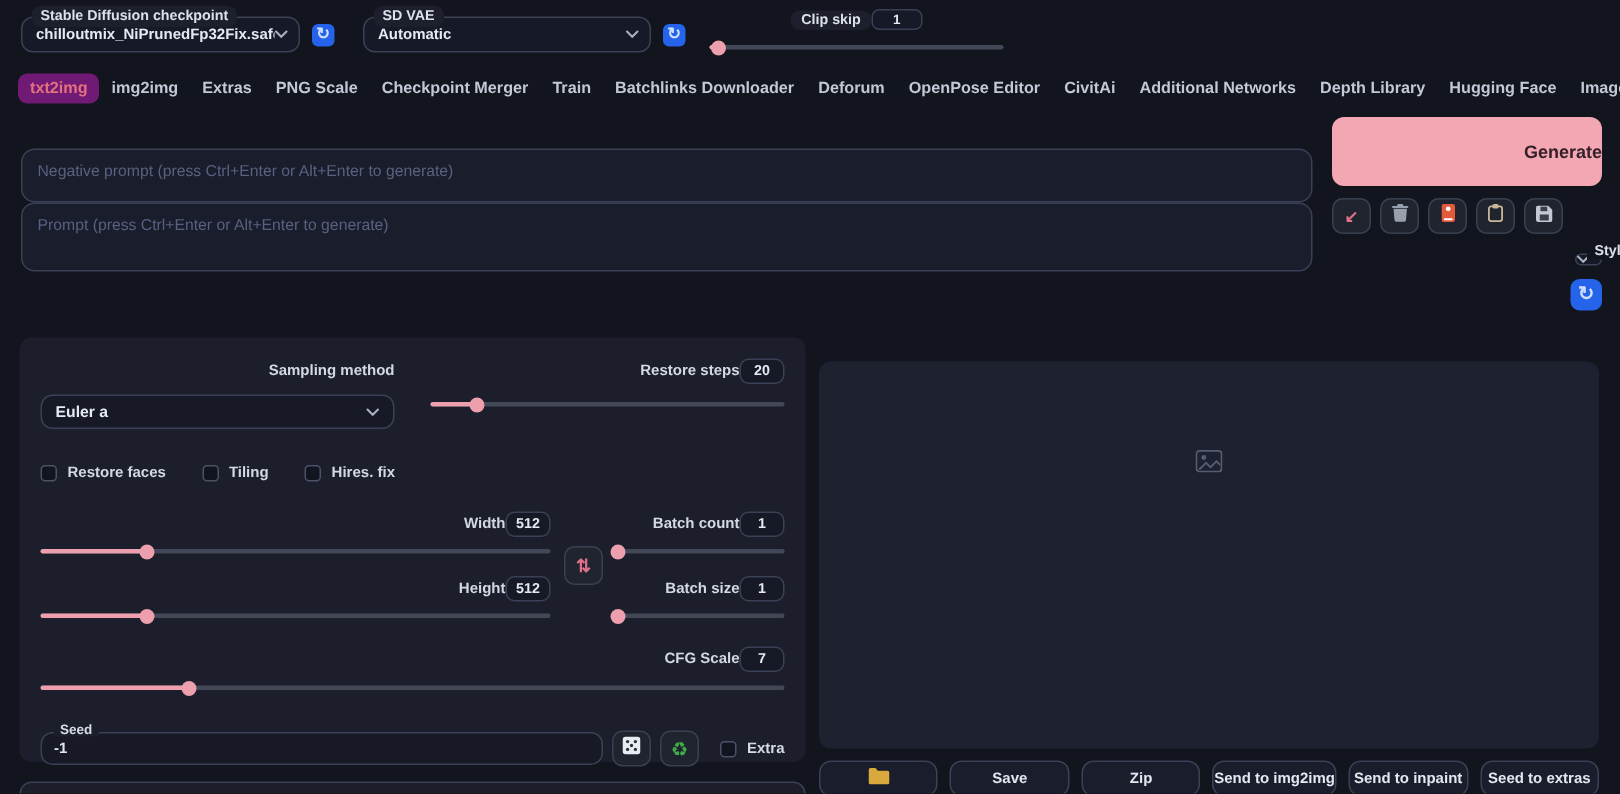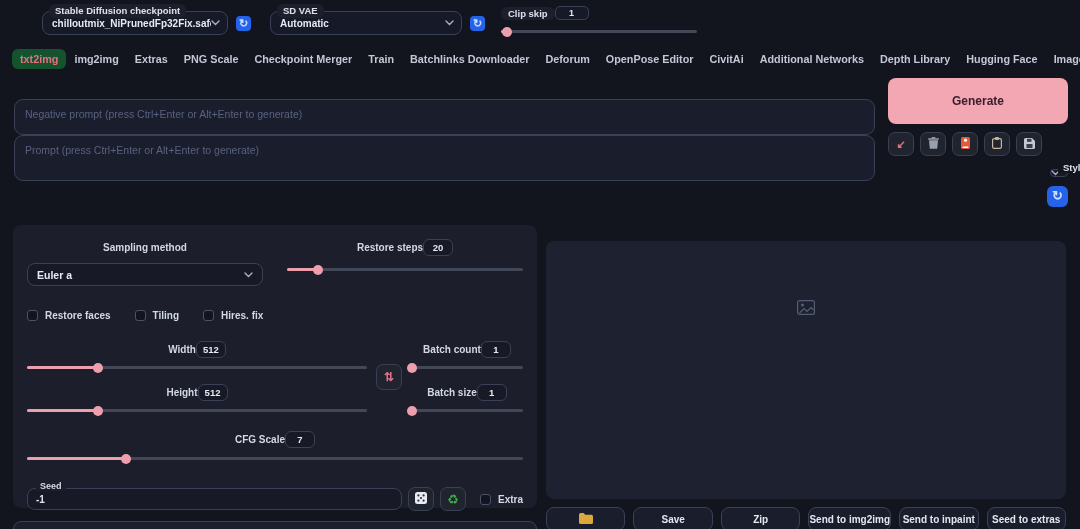--- a/index.html
+++ b/index.html
@@ -7,53 +7,53 @@
   body {
     background:#12141e;
     font-family:"Liberation Sans", sans-serif;
     color:#cdd3e0;
   }
   .app { position:relative; width:1080px; height:529px; }
 
   
   .topbar { display:flex; align-items:flex-start; padding:3px 0 0 14px; height:44px; }
   .qs-box { position:relative; margin-top:8px; height:24px; background:#161927;
-            border:1px solid #3a4055; border-radius:8px; display:flex; align-items:center; cursor:pointer;margin-left:28px; }
+            border:1px solid #3a4055; border-radius:8px; display:flex; align-items:center; cursor:pointer; }
   .qs-chip { position:absolute; top:-8px; left:6px; font-size:9.5px; font-weight:600; color:#dde1ea;
              background:#1d202c; border-radius:6px; padding:1px 6px; line-height:1.25; white-space:nowrap; }
   .qs-value { font-size:10px; font-weight:600; color:#e5e9f1; padding:0 6px 0 9px; flex:1;
               white-space:nowrap; overflow:hidden; }
   .chev { display:flex; margin-right:7px; }
   .refresh-btn { width:15px; height:15px; background:#2563eb; border-radius:4px; margin:13px 0 0 8px;
                  color:#cfe0ff; font-size:11px; line-height:14px; text-align:center; font-weight:bold; cursor:pointer; }
   .clipskip { margin-left:16px; width:196px; margin-top:2px; }
-  .cs-row { display:flex; align-items:center; justify-content:flex-start; height:16px; }
+  .cs-row { display:flex; align-items:center; justify-content:center; height:16px; }
   .cs-chip { font-size:9.5px; font-weight:600; color:#dde1ea; background:#1d202c; border-radius:6px; padding:1px 7px; }
   .numbox { width:34px; height:14px; background:#161927; border:1px solid #3a4055; border-radius:5px;
             font-size:9px; font-weight:600; color:#e5e9f1; text-align:center; font-family:inherit; }
   .slider { position:relative; height:3px; background:#434859; border-radius:2px; margin-top:9px; cursor:pointer; }
   .slider-fill { position:relative; height:3px; background:#ee9fae; border-radius:2px; width:10%; }
   .slider-handle { position:absolute; right:-5px; top:-3.5px; width:10px; height:10px;
                    background:#ee9fae; border-radius:50%; }
 
   
   .tabnav { display:flex; align-items:center; padding-left:12px; margin-top:2px; height:26px; white-space:nowrap; }
   .tab { font-size:10.8px; font-weight:600; color:#c2c8d5; padding:4px 8px; cursor:pointer; }
-  .tab.active { background:#14532d; color:#e4717f; border-radius:6px; }
+  .tab.active { background:#701a75; color:#e4717f; border-radius:6px; }
 
   
   .top-section { display:flex; padding:6px 12px 0 14px; gap:13px; }
   .prompts { flex:1; }
   textarea.prompt { display:block; width:100%; height:46px; background:#1a1d2b; border:1px solid #3a4156;
     border-radius:9px; resize:none; font-size:10.5px; color:#e3e7f0; padding:8px 10px; font-family:inherit; outline:none; }
   textarea.neg { height:36px; margin-top:21px; }
   ::placeholder { color:#596180; opacity:1; }
   .gen-panel { width:180px; }
   .generate-btn { width:100%; height:46px; background:#f3a7b2; border:none; border-radius:8px;
-    font-size:12px; font-weight:bold; color:#37202a; font-family:inherit; cursor:pointer; }
+    font-size:12px; font-weight:bold; color:#37202a; font-family:inherit; cursor:pointer;text-align:right; }
   .tools { display:flex; gap:6px; margin-top:8px; }
   .tool-btn { width:26px; height:24px; background:#20242f; border:1px solid #3a4054; border-radius:7px;
     display:flex; align-items:center; justify-content:center; cursor:pointer; }
   .arrow-glyph { color:#e0718a; font-size:11px; font-weight:bold; }
   .styles-row { display:flex; margin-top:13px; gap:9px; align-items:flex-end;flex-direction:column; }
   .styles-box { position:relative; flex:1; height:24px; background:#161927; border:1px solid #3a4055;
     border-radius:8px; display:flex; align-items:center; justify-content:flex-end; cursor:pointer; }
   .styles-chip { position:absolute; top:-8px; left:7px; font-size:9.5px; font-weight:600; color:#dde1ea;
     background:#12141e; padding:0 5px; }
   .styles-refresh { width:21px; height:21px; background:#2563eb; border-radius:6px; color:#cfe0ff;
@@ -62,21 +62,21 @@
   
   .main { display:flex; margin-top:14px; padding:0 14px 0 13px; gap:9px; align-items:flex-start; }
   .left-col { width:524px; margin-top:4px; }
   .left-panel { background:#1c1f2b; border-radius:8px; padding:14px 14px 0 14px; height:283px; }
   .ctl-label { font-size:10px; font-weight:600; color:#d2d8e4; }
   .row1 { display:flex; gap:24px; }
   .row1 .col { flex:1; }
   .dropdown { margin-top:7px; height:23px; background:#171a26; border:1px solid #3a4156; border-radius:8px;
     display:flex; align-items:center; justify-content:space-between; padding:0 9px; font-size:10.5px;
     font-weight:600; color:#e6eaf2; cursor:pointer; }
-  .label-row { display:flex; justify-content:center; align-items:center; height:17px; }
+  .label-row { display:flex; justify-content:flex-end; align-items:center; height:17px; }
   .numbox2 { width:30px; height:17px; background:#171a26; border:1px solid #3a4156; border-radius:6px;
     font-size:9.5px; font-weight:600; color:#e5e9f1; text-align:center; font-family:inherit; }
   .checks { display:flex; gap:24px; margin-top:24px; }
   .check { display:flex; gap:7px; align-items:center; font-size:10px; font-weight:600; color:#d2d8e4; cursor:pointer; }
   .cb { width:11px; height:11px; border:1px solid #4b5268; background:#12151f; border-radius:3px; }
   .dims { display:flex; margin-top:20px; align-items:center; gap:9px; }
   .dims-left { flex:1; }
   .dim-group + .dim-group { margin-top:15px; }
   .dim-group .slider { margin-top:8px; }
   .swap-btn { width:26px; height:26px; background:#20242f; border:1px solid #3a4054; border-radius:7px;

